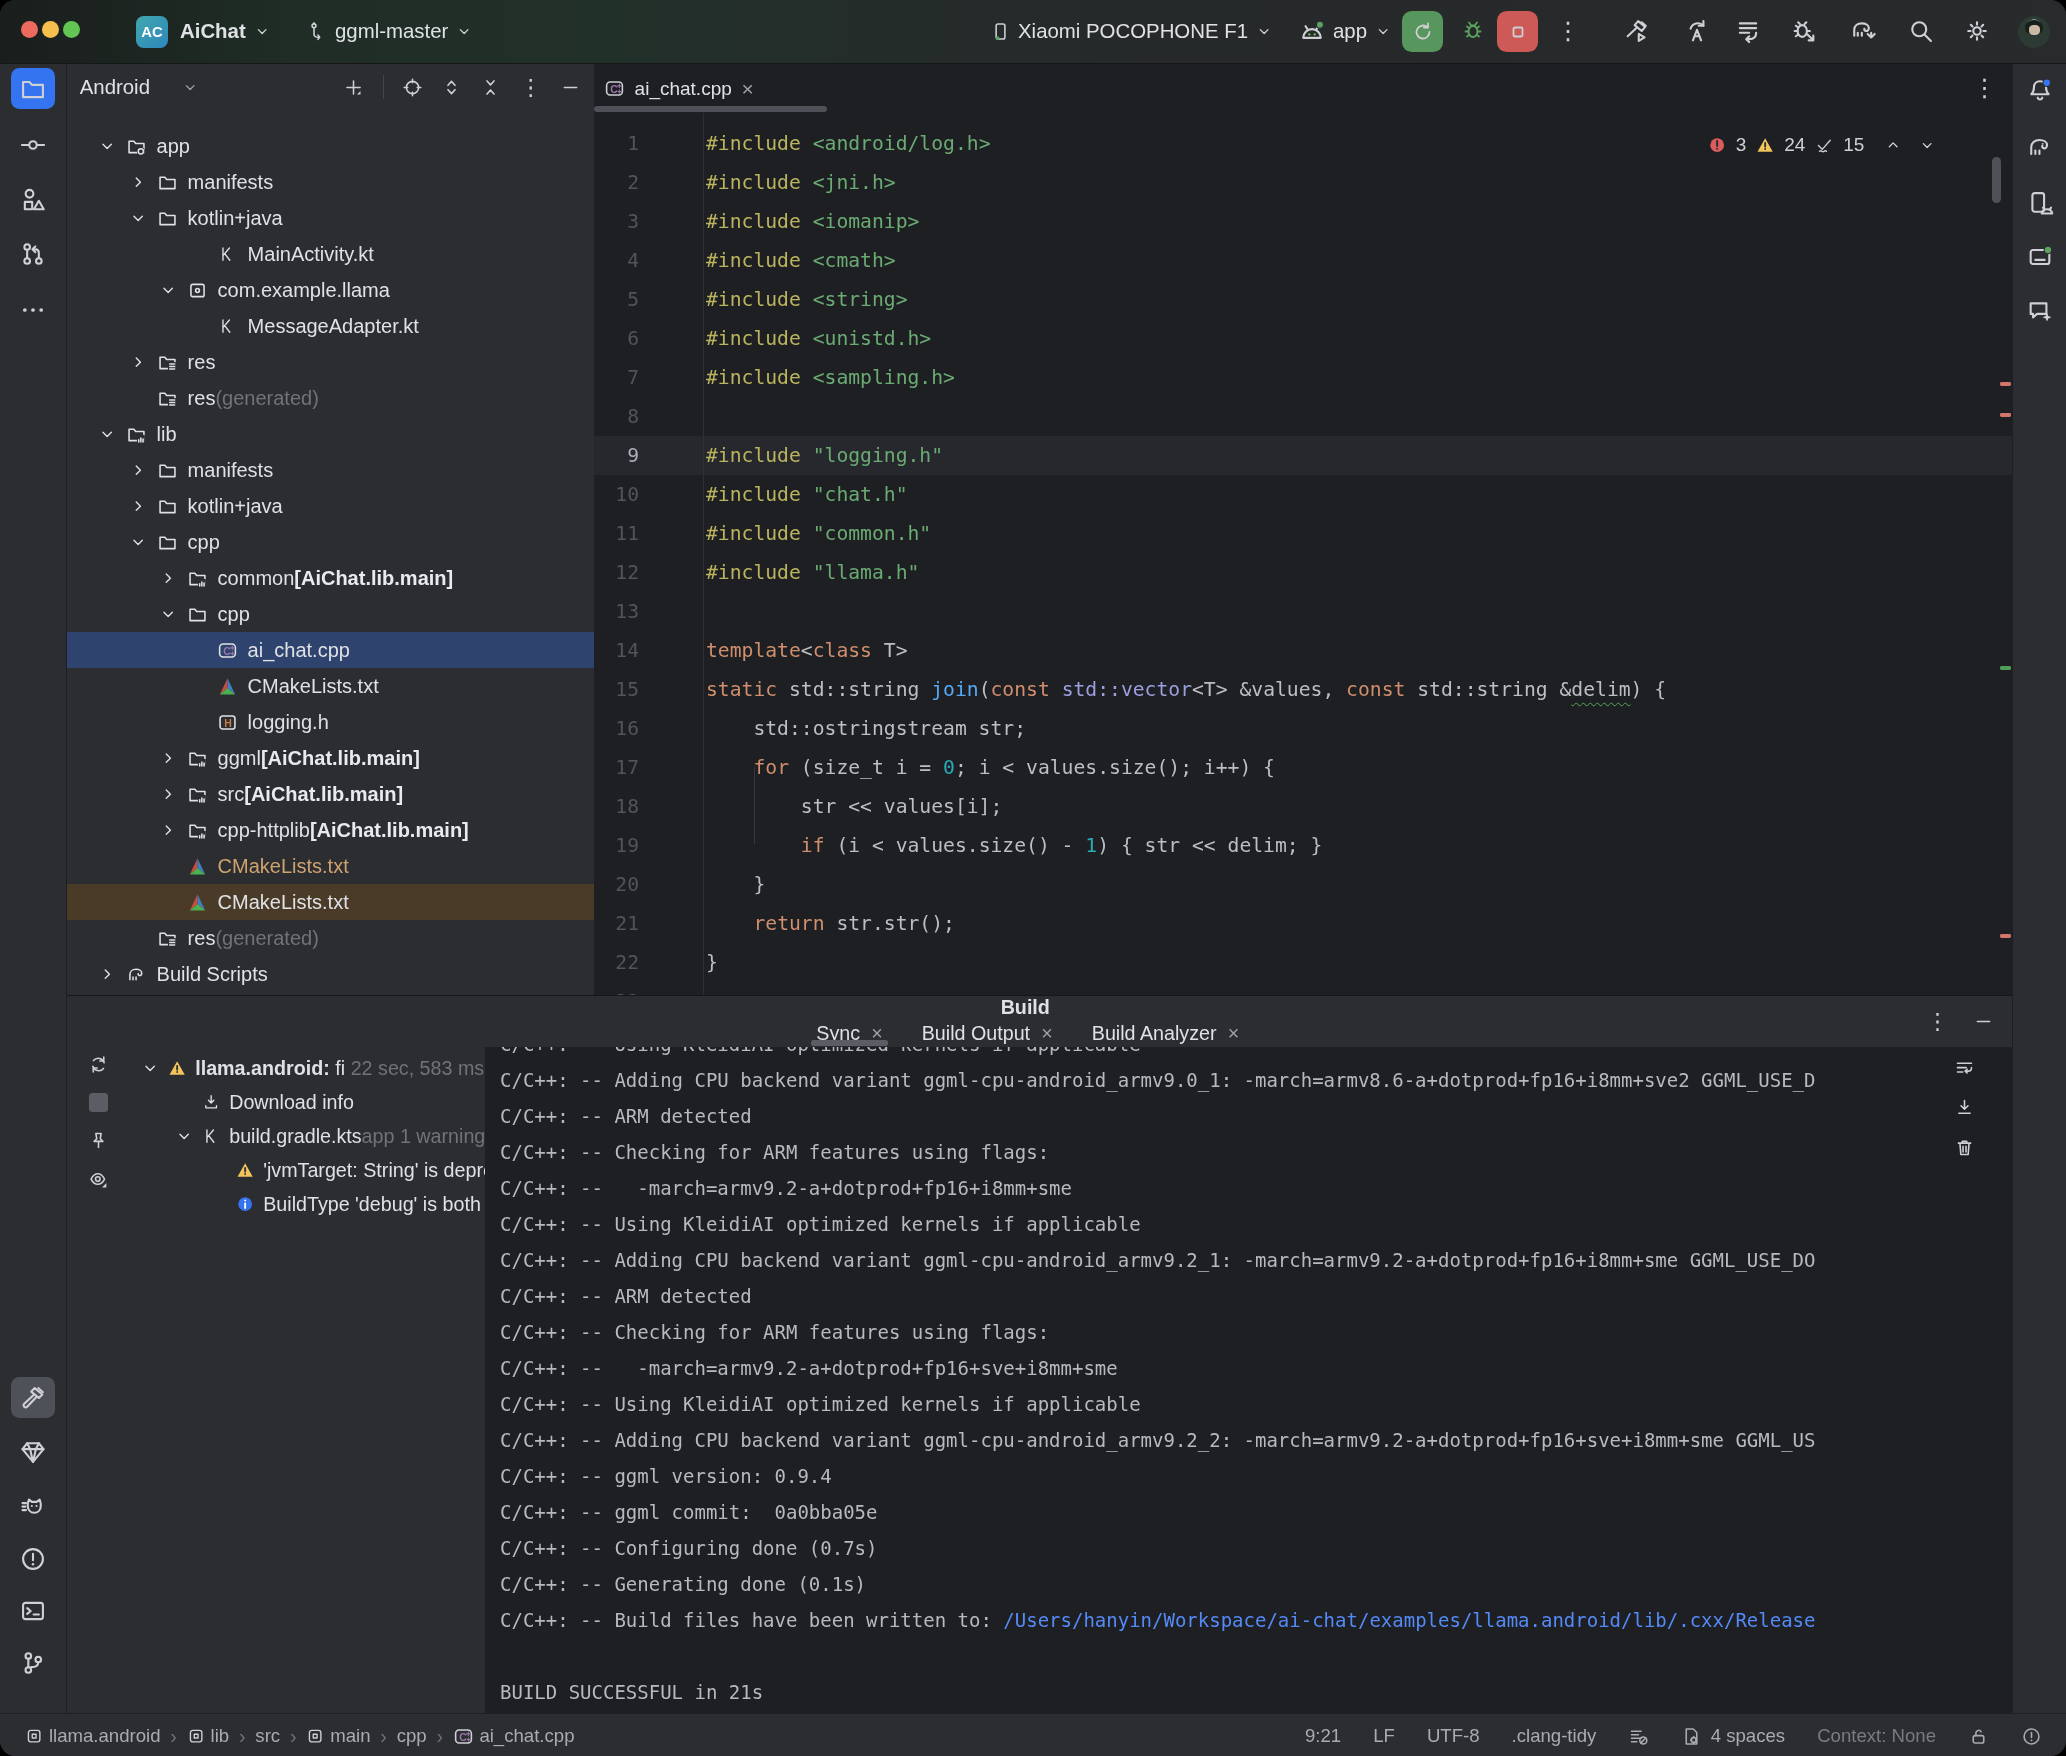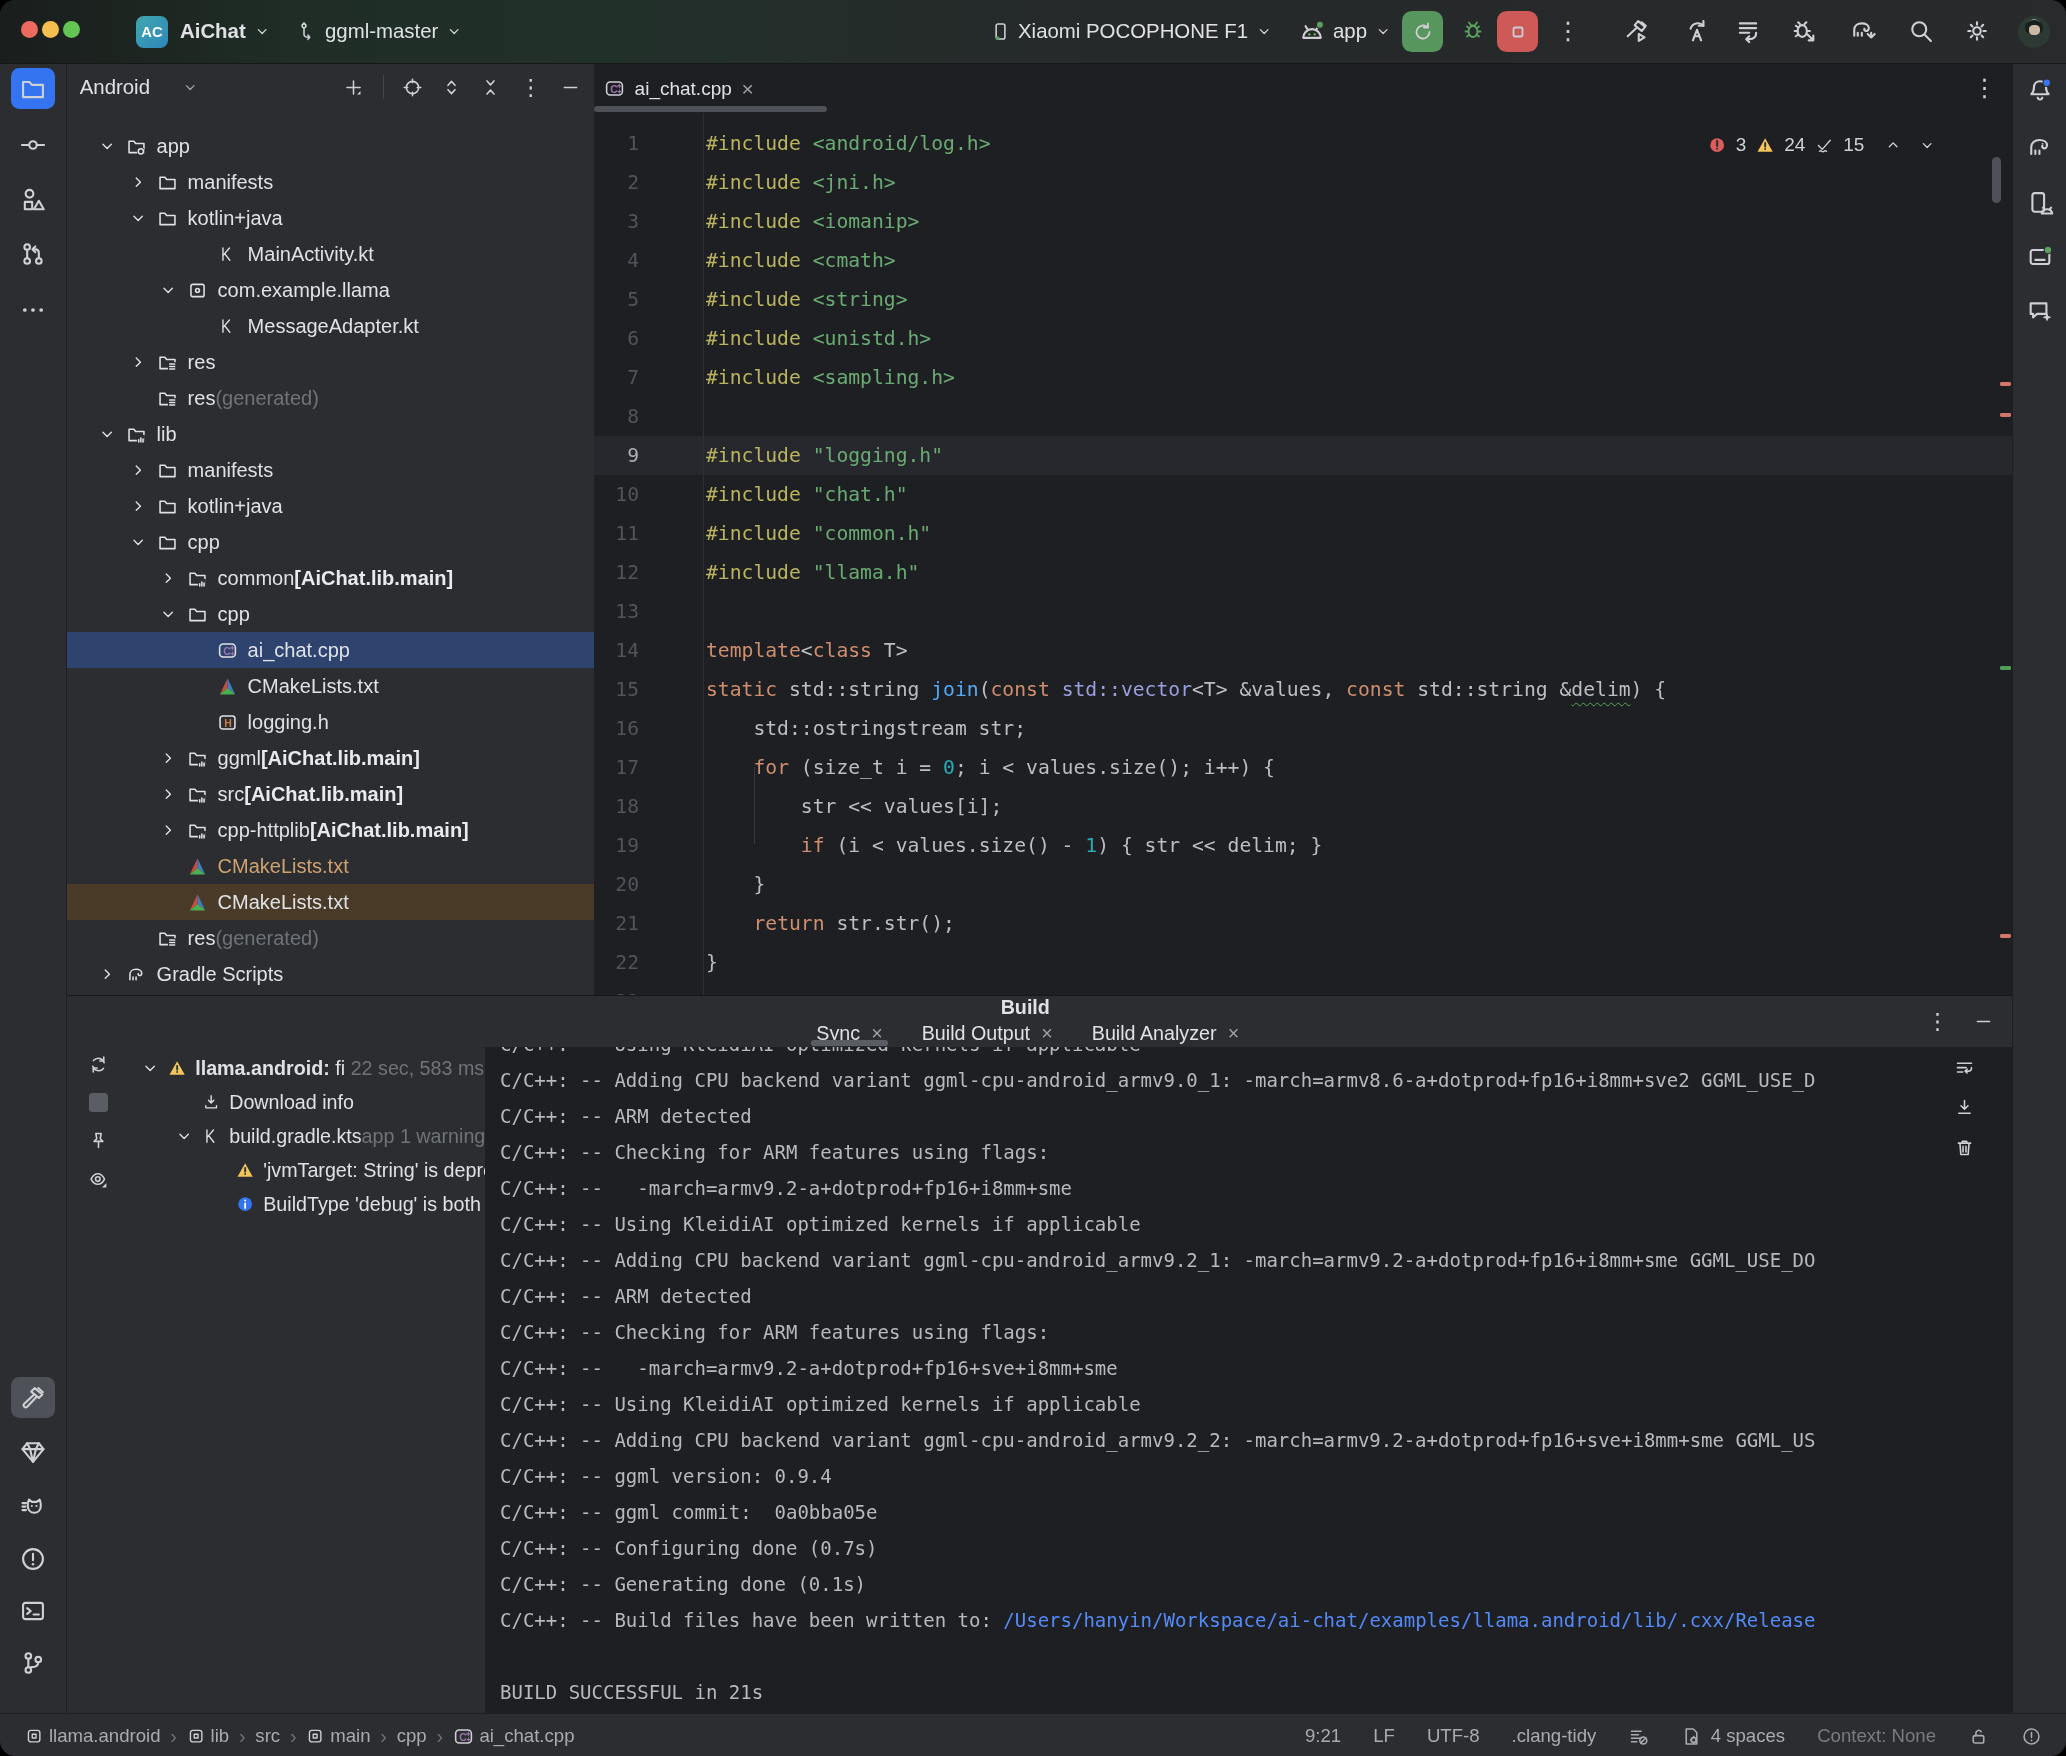--- a/index.html
+++ b/index.html
@@ -116,21 +116,21 @@
 
     <div class="chip">AC</div>
     <div class="tbrow" style="left:180px">
       <span class="tbtext" style="font-weight:600">AiChat</span>
       <span class="icbtn">
           <svg class="ic26" viewBox="0 0 24 24">
             <path d="M7 10l5 5 5-5" stroke="currentColor" fill="none" stroke-width="1.8" stroke-linecap="round" stroke-linejoin="round"></path>
           </svg>
         </span>
     </div>
-    <div class="tbrow" style="left:297px">
+    <div class="tbrow" style="left:307px">
       <span class="icbtn">
           <svg class="ic30" viewBox="0 0 24 24">
             <circle cx="8" cy="5.5" r="2.2" stroke="currentColor" fill="none" stroke-width="1.8" stroke-linecap="round" stroke-linejoin="round"></circle>
             <path d="M8 7.8V15a3.5 3.5 0 0 0 3.5 3.5h2.5" stroke="currentColor" fill="none" stroke-width="1.8" stroke-linecap="round" stroke-linejoin="round"></path>
             <path d="M12.5 16l2 2.5-2 2.5" stroke="currentColor" fill="none" stroke-width="1.8" stroke-linecap="round" stroke-linejoin="round"></path>
             <path d="M8 2v1.5" stroke="currentColor" fill="none" stroke-width="1.8" stroke-linecap="round" stroke-linejoin="round"></path>
           </svg>
         </span>
       <span class="tbtext">ggml-master</span>
       <span class="icbtn">
@@ -752,21 +752,21 @@
             <svg class="ic26" viewBox="0 0 24 24">
               <path d="M9.5 6.5l5.5 5.5-5.5 5.5" stroke="currentColor" fill="none" stroke-width="1.8" stroke-linecap="round" stroke-linejoin="round"></path>
             </svg>
           </span>
           <span class="slot">
             <svg class="ic30" viewBox="0 0 24 24">
               <path d="M4.5 18v-6c0-3.5 2.9-6 7-6 3.6 0 6.5 1.8 6.5 4.5 0 1.8-1.4 3-2.9 2.6-1-.3-1.4-1.2-1.1-2.1" stroke="currentColor" fill="none" stroke-width="1.8" stroke-linecap="round" stroke-linejoin="round"></path>
               <path d="M8 18v-3M11.5 18v-3" stroke="currentColor" fill="none" stroke-width="1.8" stroke-linecap="round" stroke-linejoin="round"></path>
             </svg>
           </span>
-          <span class="lbl">Gradle Scripts</span>
+          <span class="lbl">Build Scripts</span>
         </div>
       </div>
   </div>
 
   <div class="editor">
     <div class="tabbar">
       <div class="tab">
         <span class="icbtn">
             <svg class="ic30" viewBox="0 0 24 24" style="font-size:27px">
               <rect x="3" y="4.5" width="18" height="15" rx="4" stroke="currentColor" fill="none" stroke-width="1.8" stroke-linecap="round" stroke-linejoin="round"></rect>

